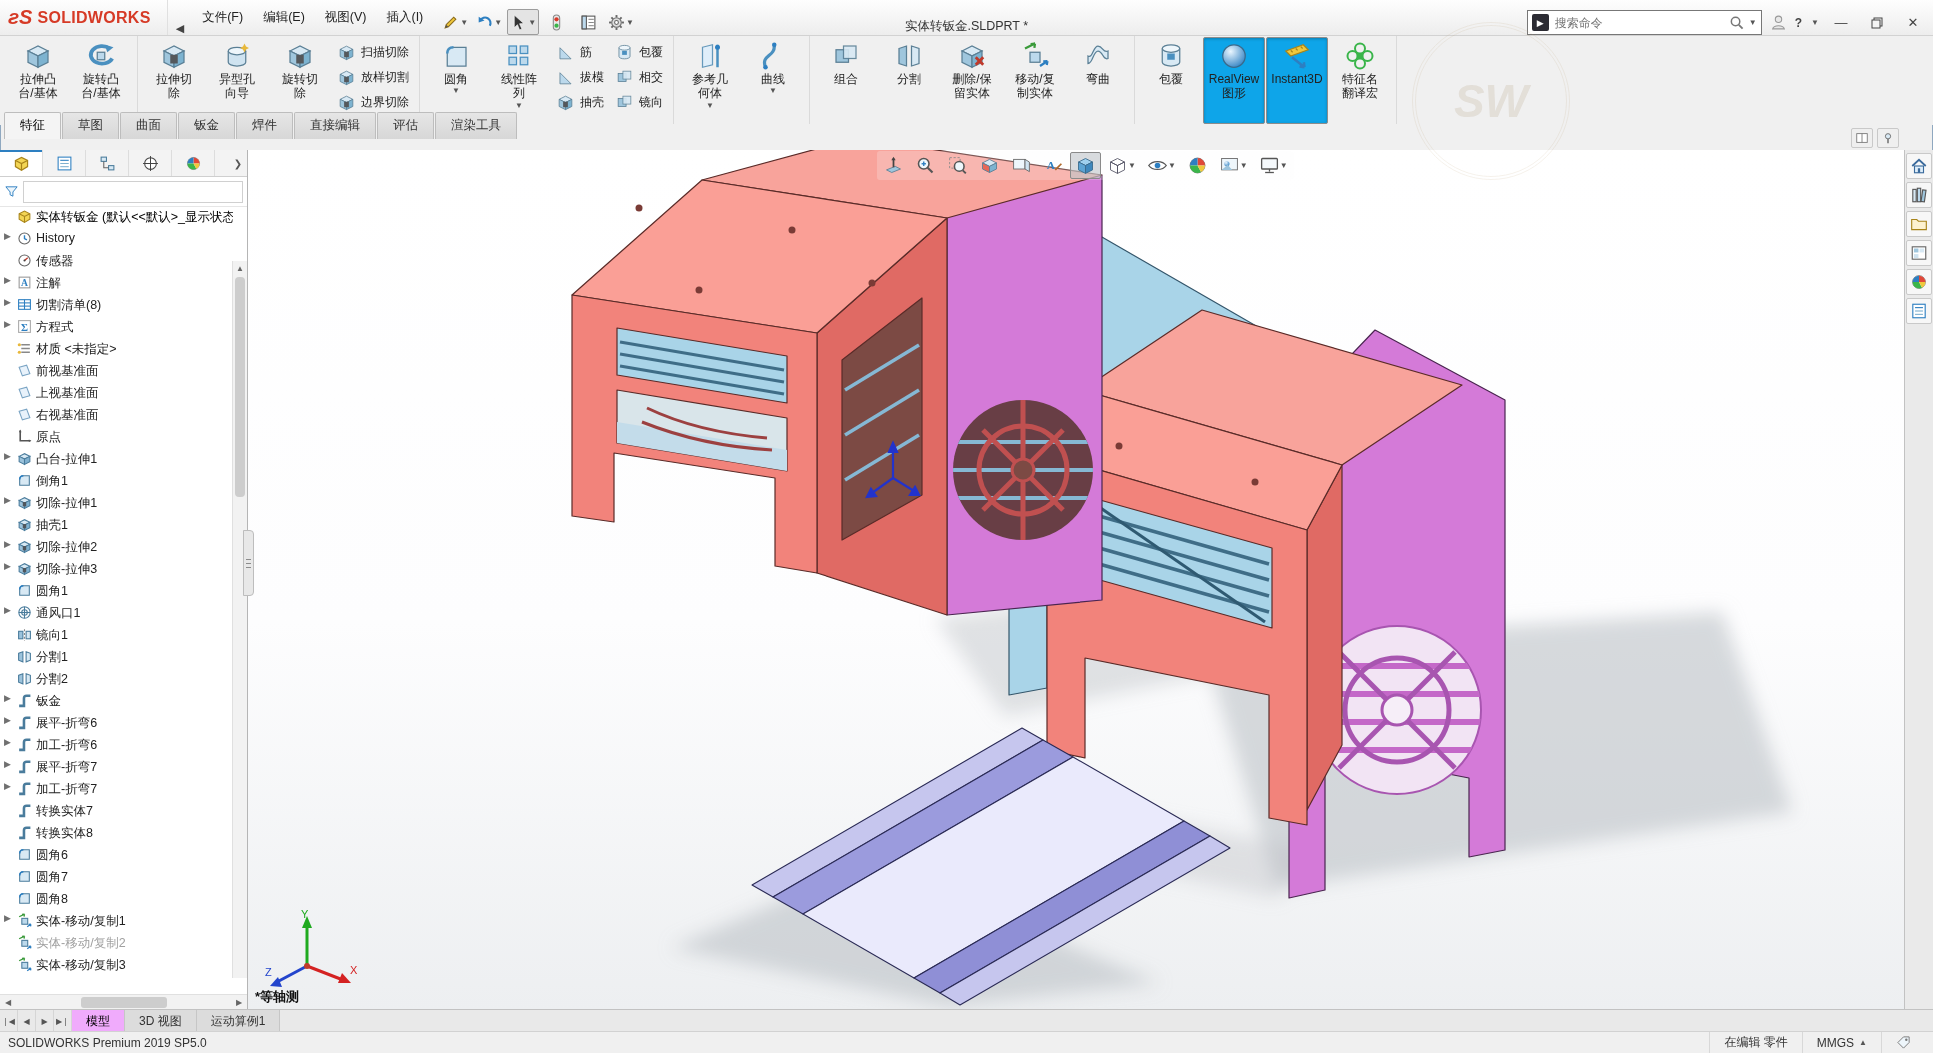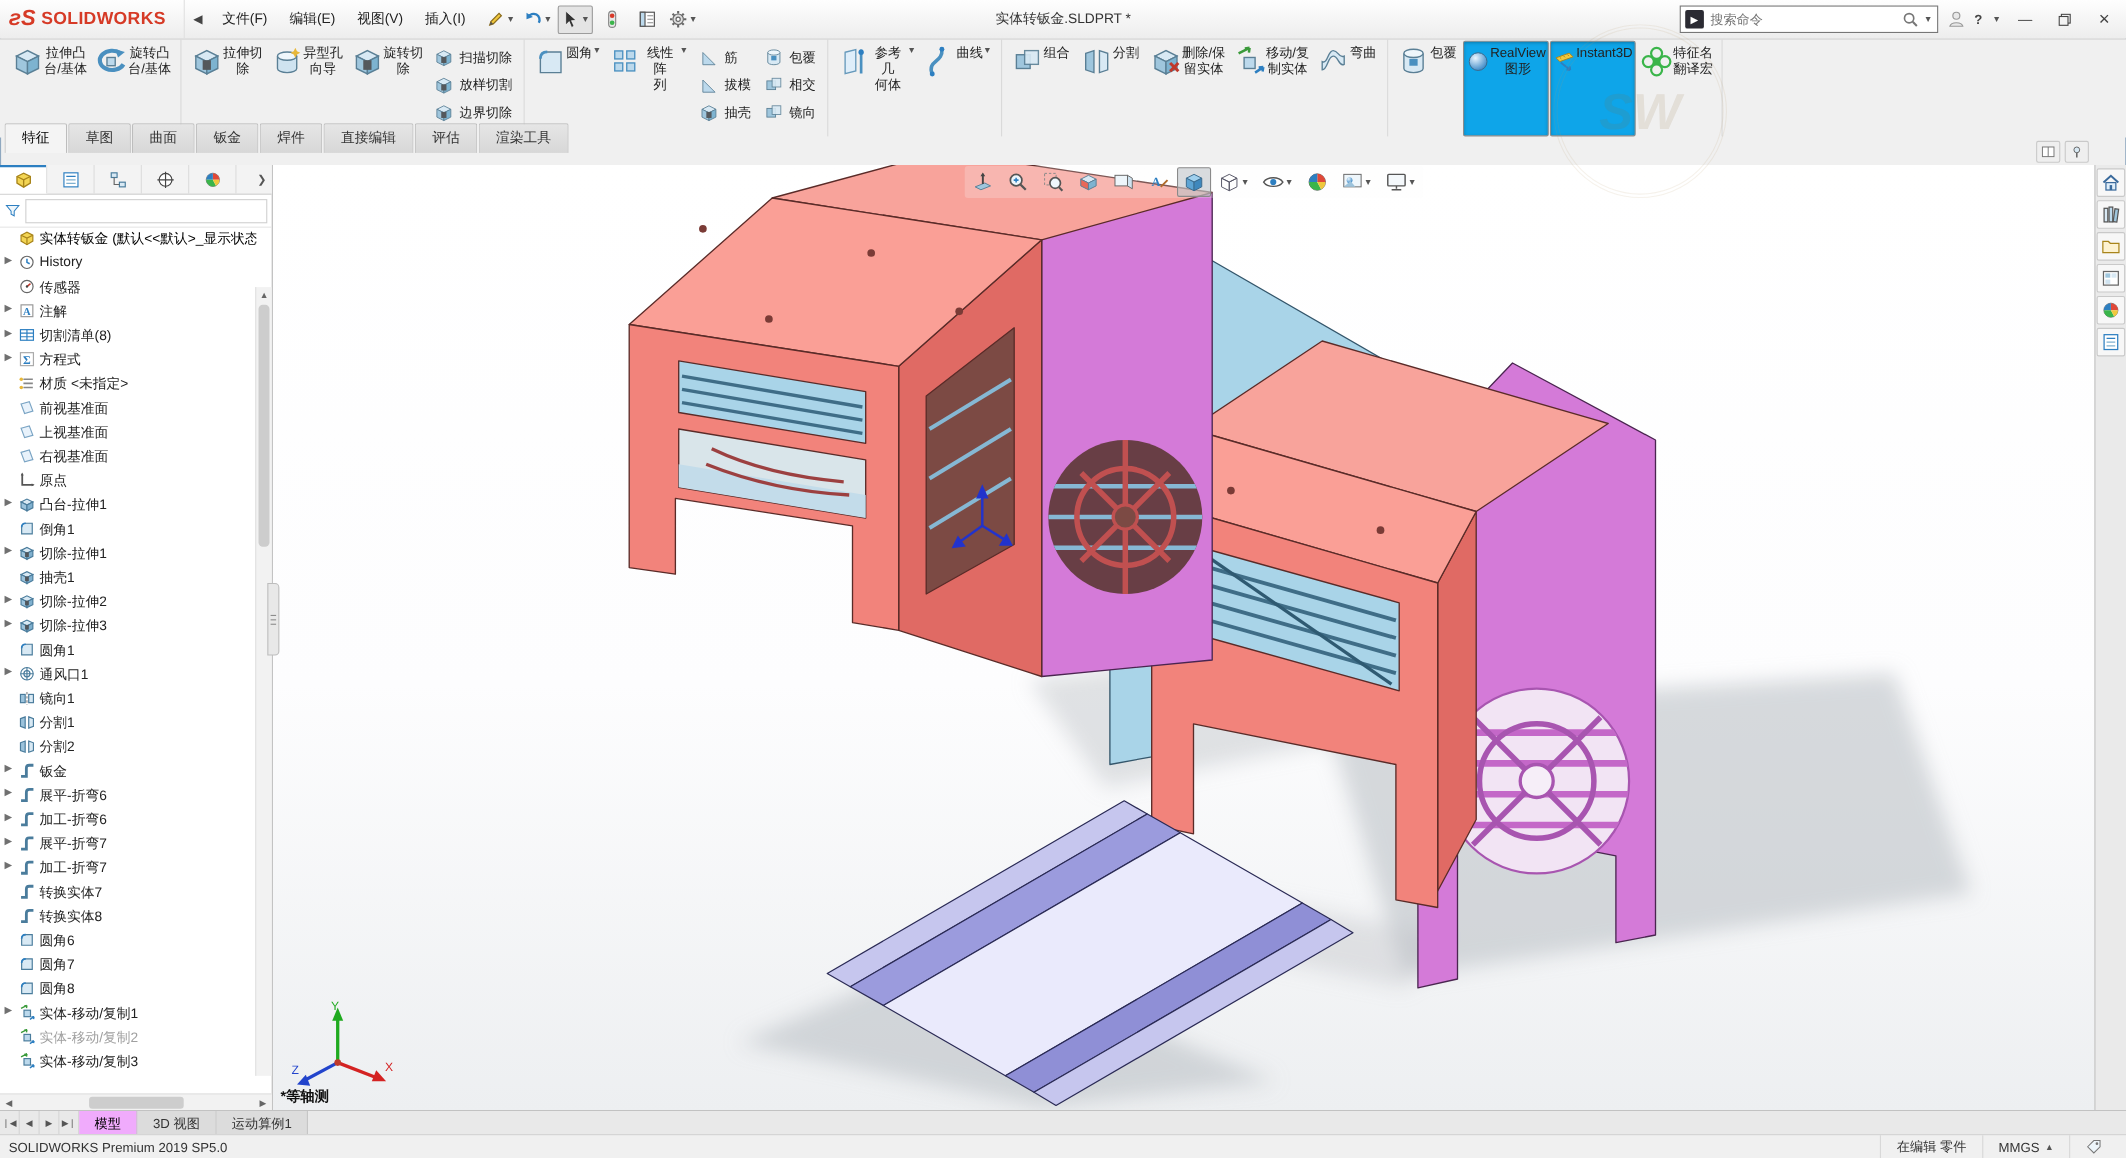--- a/index.html
+++ b/index.html
@@ -3,42 +3,42 @@
 <meta charset="utf-8">
 <style>
   html,body{margin:0;padding:0}
   body{width:1933px;height:1053px;position:relative;overflow:hidden;
        font-family:"Liberation Sans",sans-serif;font-size:12px;color:#222;
        background:#f0f0f0;box-shadow:inset 0 0 0 1px #8fa8c0}
   .ic{display:inline-block;vertical-align:middle}
   
   #titlebar{position:absolute;left:0;top:0;right:0;height:35px;
     background:linear-gradient(#fefefe,#ededed);border-bottom:1px solid #d2d2d2;
-    display:flex;align-items:center;z-index:20}
+    display:flex;align-items:flex-end;z-index:20}
   .logo{display:flex;align-items:center;gap:5px;padding:0 16px 0 8px;border-right:1px solid #e0e0e0;height:100%}
   .logo-mark{font-size:20px;font-weight:bold;font-style:italic;color:var(--brand)}
   .logo-text{font-size:16px;font-weight:bold;color:var(--brand);letter-spacing:.3px}
   .logo-text b{font-weight:800}
   .backchev{color:#444;font-size:11px;padding:0 8px}
   .mitem{padding:0 10px;height:100%;display:flex;align-items:center;font-size:12.5px;color:#222;cursor:default}
   .qtools{display:flex;align-items:center;gap:2px;margin-left:6px}
   .qbtn{height:24px;min-width:24px;display:flex;align-items:center;justify-content:center;border:1px solid transparent;border-radius:2px;padding:0 2px}
   .qbtn.boxed{border-color:#9c9c9c;background:#e4e4e4}
   .qcaret{font-size:8px;color:#555;margin-left:1px}
   #win-title{position:absolute;left:50%;transform:translateX(-50%);font-size:12.5px;color:#333}
   .tb-right{margin-left:auto;display:flex;align-items:center;gap:8px;padding-right:6px}
   .searchbox{width:225px;height:23px;background:#fff;border:1px solid #777;display:flex;align-items:center;gap:4px;padding:0 4px}
   .searchbox .swmark{width:17px;height:17px;background:#2b2b33;color:#fff;display:flex;align-items:center;justify-content:center;font-size:9px;border-radius:2px}
   .searchbox input{border:none;outline:none;flex:1;font-size:12px;font-family:"Liberation Sans",sans-serif}
   .winbtn{width:28px;height:22px;display:flex;align-items:center;justify-content:center;color:#444;font-size:13px}
   
   #ribbon{position:absolute;left:0;top:35px;right:0;height:88px;background:#f0f0f0;
     display:flex;align-items:stretch;padding:1px 2px;z-index:4}
   .rgroup{display:flex;align-items:flex-start;padding:1px 5px;border-right:1px solid #dadada;gap:1px}
-  .rbtn{min-width:56px;max-width:72px;height:82px;display:flex;flex-direction:row;
+  .rbtn{min-width:56px;max-width:72px;height:82px;display:flex;flex-direction:column;align-items:center;
     padding:3px 2px 0;border:1px solid transparent;border-radius:2px;text-align:center;
     white-space:pre-line;line-height:1.2;font-size:12px;color:#222}
   .rbtn.pressed{background:#0ea5e9;border-color:#8c8c8c;box-shadow:inset 0 1px 3px rgba(0,0,0,.25)}
   .rbtn .ic{width:30px;height:30px;margin-bottom:1px}
   .rstack{display:flex;flex-direction:column;padding-top:3px}
   .srow{display:flex;align-items:center;gap:5px;height:25px;padding:0 5px;font-size:12px;border-radius:2px}
   .srow .ic{width:19px;height:19px}
   .caret{font-size:8px;color:#555}
   
   #cmdtabs{position:absolute;left:0;top:123px;width:620px;height:16px;display:flex;align-items:flex-end;padding-left:4px;z-index:5}

